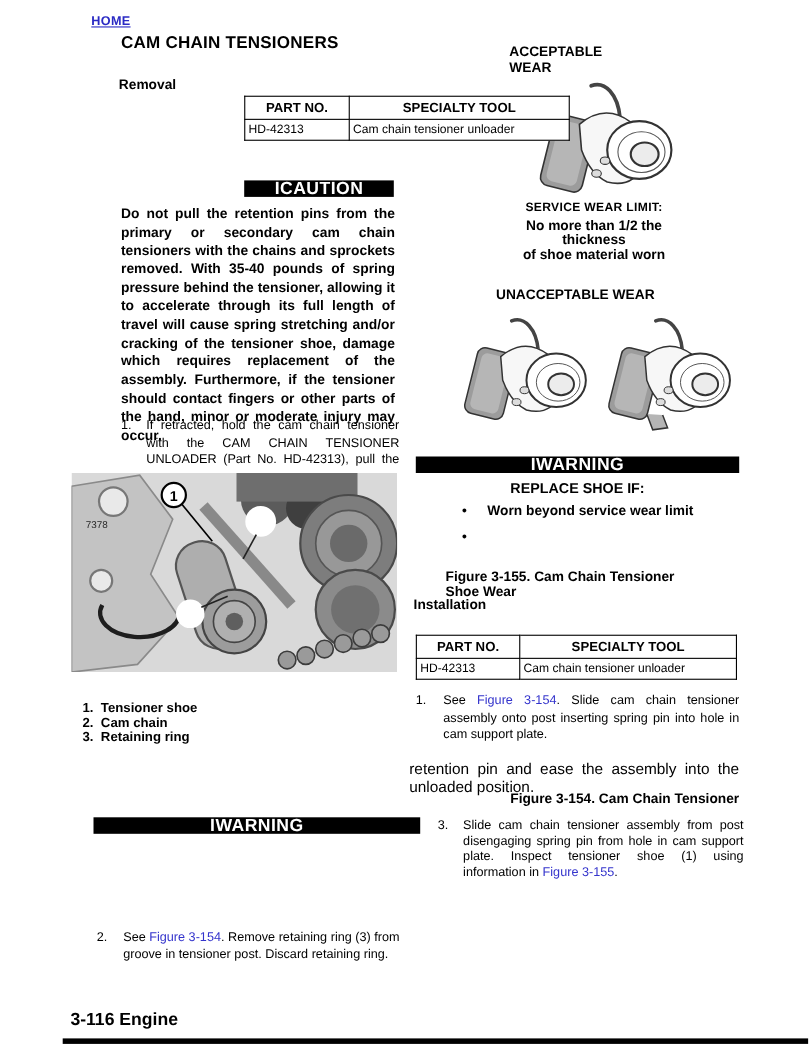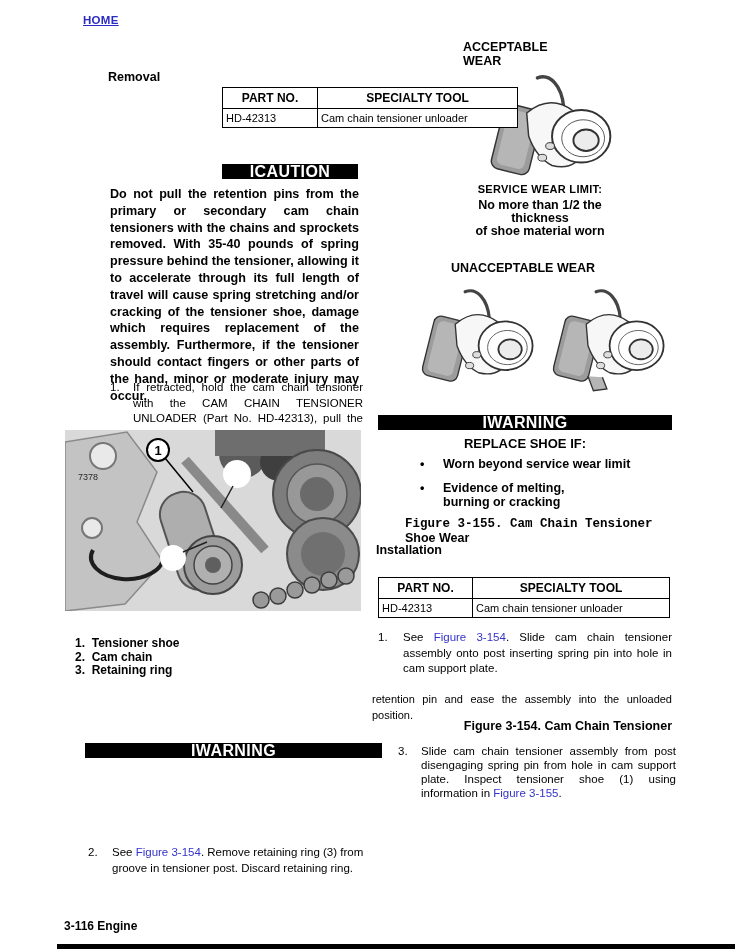--- a/index.html
+++ b/index.html
@@ -49,20 +49,21 @@
         <ellipse cx="64" cy="92" rx="4.5" ry="3.5" fill="#ddd" stroke="#333" stroke-width="1"></ellipse>
       </g>
       <g id="shoe-crack-sym">
         <use href="#shoe-sym"></use>
         <path d="M50,104 l6,16 l15,-2 l-5,-13" fill="#b5b5b5" stroke="#333" stroke-width="1.5"></path>
       </g>
     </defs>
   </svg>
 
   <a class="abs home" href="#" style="left:63px;top:14px;padding-left:20px;">HOME</a>
+  <div class="abs title" style="left:110px;top:31px;">CAM CHAIN TENSIONERS</div>
 
   <div class="abs h2" style="left:108px;top:70px;">Removal</div>
 
   <table class="spec-table" style="left:222px;top:87px;width:295px;">
     <colgroup>
         <col style="width:95px">
         <col style="width:200px">
       </colgroup>
     <tbody>
         <tr>
@@ -170,26 +171,22 @@
   </svg>
 
   <div class="bar" style="left:378px;top:415px;width:294px;height:15px;">IWARNING</div>
 
   <div class="abs b" style="left:378px;top:436px;width:294px;text-align:center;font-size:13px;">REPLACE SHOE IF:</div>
 
   <div class="abs bullet-txt" style="left:420px;top:457px;">•</div>
   <div class="abs bullet-txt" style="left:443px;top:457px;">Worn beyond service wear limit</div>
 
   <div class="abs bullet-txt" style="left:420px;top:481px;">•</div>
-  <div class="abs bullet-txt" style="left:443px;top:481px;">
-    <div>Evidence of melting,</div>
-    <div>burning or cracking</div>
-  </div>
-
-  <div class="abs cap" style="left:405px;top:517px;font-family:Liberation Mono, monospace;">Figure 3-155. Cam Chain Tensioner</div>
+
+  <div class="abs cap" style="left:405px;top:517px;">Figure 3-155. Cam Chain Tensioner</div>
   <div class="abs cap" style="left:405px;top:531px;">Shoe Wear</div>
 
   <div class="abs h2" style="left:376px;top:543px;">Installation</div>
 
   <table class="spec-table" style="left:378px;top:577px;width:291px;">
     <colgroup>
         <col style="width:94px">
         <col style="width:197px">
       </colgroup>
     <tbody>
@@ -202,25 +199,25 @@
       <td>Cam chain tensioner unloader</td>
     </tr>
   </tbody>
     </table>
 
   <div class="step" style="left:378px;top:630px;width:294px;">
     <span class="num">1.</span>
     <div class="txt j" style="margin-left:25px;"><span>See </span><span class="link">Figure 3-154</span><span>. Slide cam chain tensioner assembly onto post inserting spring pin into hole in cam support plate.</span></div>
   </div>
 
-  <div class="abs j" style="left:372px;top:691px;width:300px;font-size:11px;line-height:16px;">retention pin and ease the assembly into the unloaded position.</div>
+  <div class="abs j" style="left:372px;top:691px;width:300px;font-size:14px;line-height:16px;">retention pin and ease the assembly into the unloaded position.</div>
 
   <div class="abs cap" style="left:378px;top:719px;width:294px;text-align:right;">Figure 3-154. Cam Chain Tensioner</div>
 
   <div class="step" style="left:398px;top:744px;width:278px;line-height:14px;">
     <span class="num">3.</span>
     <div class="txt j" style="margin-left:23px;"><span>Slide cam chain tensioner assembly from post disengaging spring pin from hole in cam support plate. Inspect tensioner shoe (1) using information in </span><span class="link">Figure 3-155</span><span>.</span></div>
   </div>
 
-  <div class="abs b" style="left:64px;top:919px;font-size:12px;">3-116 Engine</div>
+  <div class="abs b" style="left:64px;top:919px;font-size:16px;">3-116 Engine</div>
   <div class="abs" style="left:57px;top:944px;width:678px;height:5px;background:#000;"></div>
 
 </div>
 
 </body></html>

